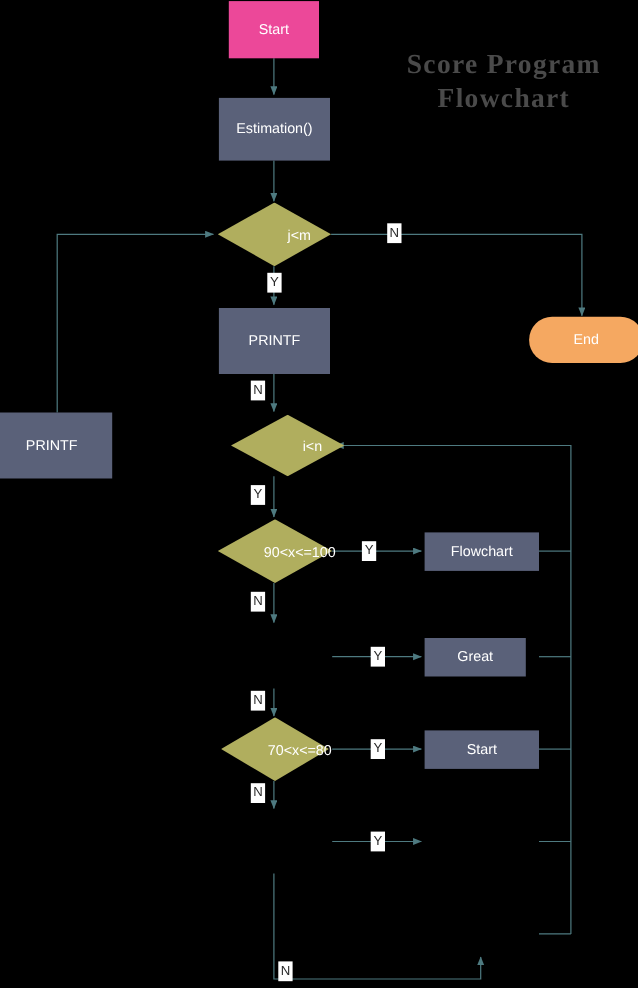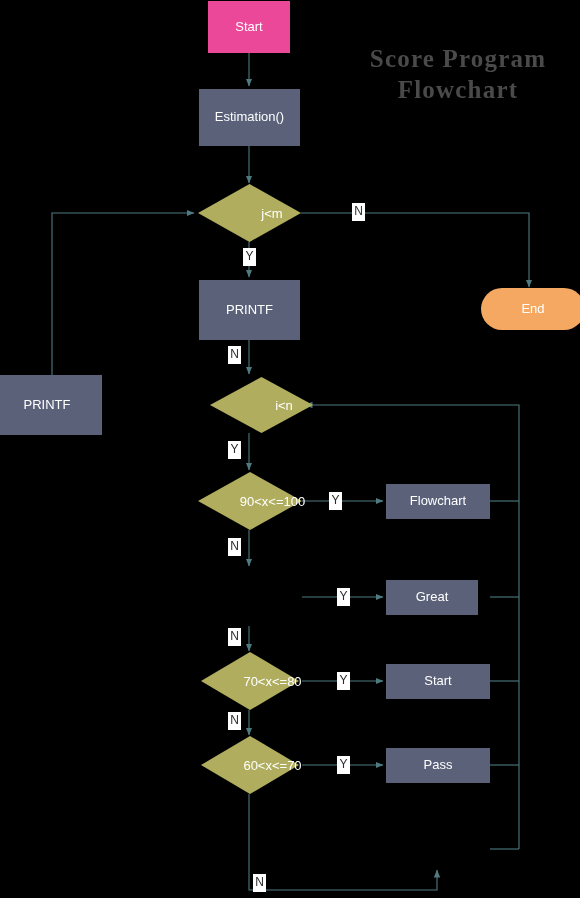--- a/index.html
+++ b/index.html
@@ -182,42 +182,33 @@
   </div>
 
 
   <div class="diamond-wrap" style="left:201px; top:652px; width:98px; height:58px;">
     <svg class="diamond-shape" viewBox="0 0 98 58" preserveAspectRatio="none">
       <polygon points="49,0 98,29 49,58 0,29" fill="#b0ae5e"></polygon>
     </svg>
     <span class="diamond-label">70&lt;x&lt;=80</span>
   </div>
 
-  <div class="diamond-wrap" style="left:201px; top:736px; width:98px; height:58px;">
-    <svg class="diamond-shape" viewBox="0 0 98 58" preserveAspectRatio="none">
-      <polygon points="49,0 98,29 49,58 0,29" fill="#b0ae5e"></polygon>
-    </svg>
-    <span class="diamond-label">60&lt;x&lt;=70</span>
-  </div>
 
   <div class="node rect" style="left:386px; top:484px; width:104px; height:35px;">
     <span>Flowchart</span>
   </div>
 
   <div class="node rect" style="left:386px; top:580px; width:92px; height:35px;">
     <span>Great</span>
   </div>
 
   <div class="node rect" style="left:386px; top:664px; width:104px; height:35px;">
     <span>Start</span>
   </div>
 
-  <div class="node rect" style="left:386px; top:748px; width:104px; height:35px;">
-    <span>Pass</span>
-  </div>
 
 
   <div class="edge-label" style="left:352px; top:203px;">N</div>
   <div class="edge-label" style="left:243px; top:248px;">Y</div>
   <div class="edge-label" style="left:228px; top:346px;">N</div>
   <div class="edge-label" style="left:228px; top:441px;">Y</div>
   <div class="edge-label" style="left:329px; top:492px;">Y</div>
   <div class="edge-label" style="left:228px; top:538px;">N</div>
   <div class="edge-label" style="left:337px; top:588px;">Y</div>
   <div class="edge-label" style="left:228px; top:628px;">N</div>

